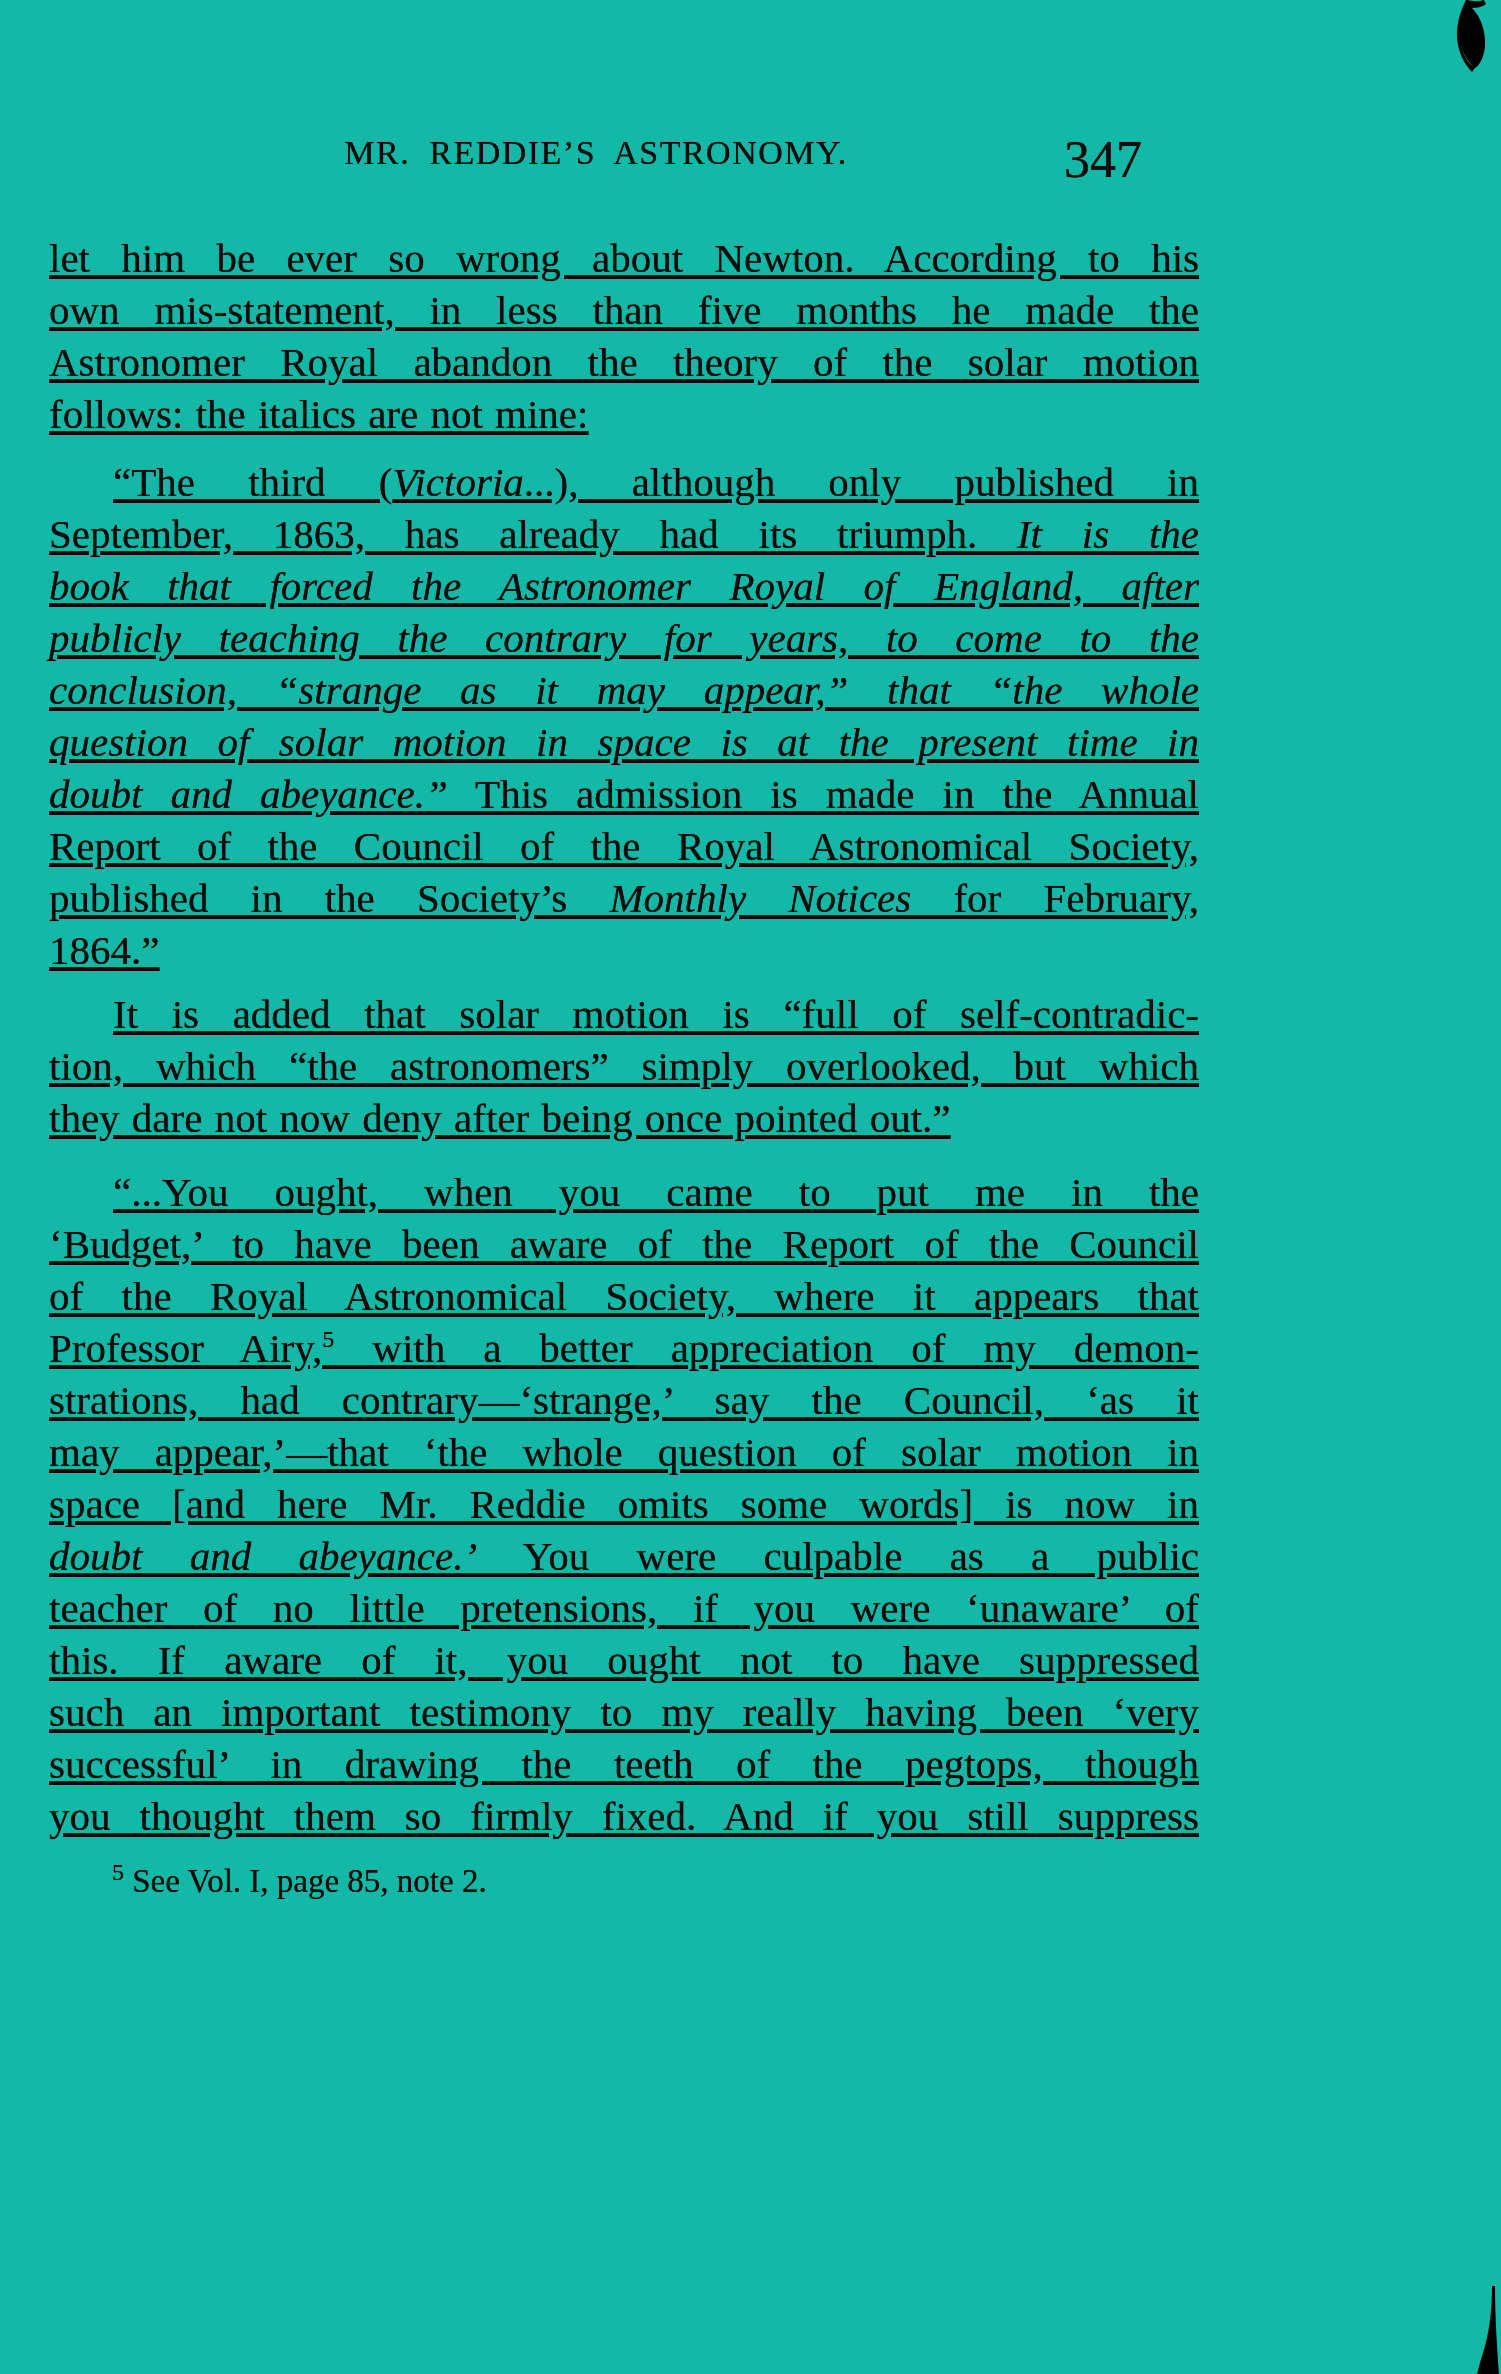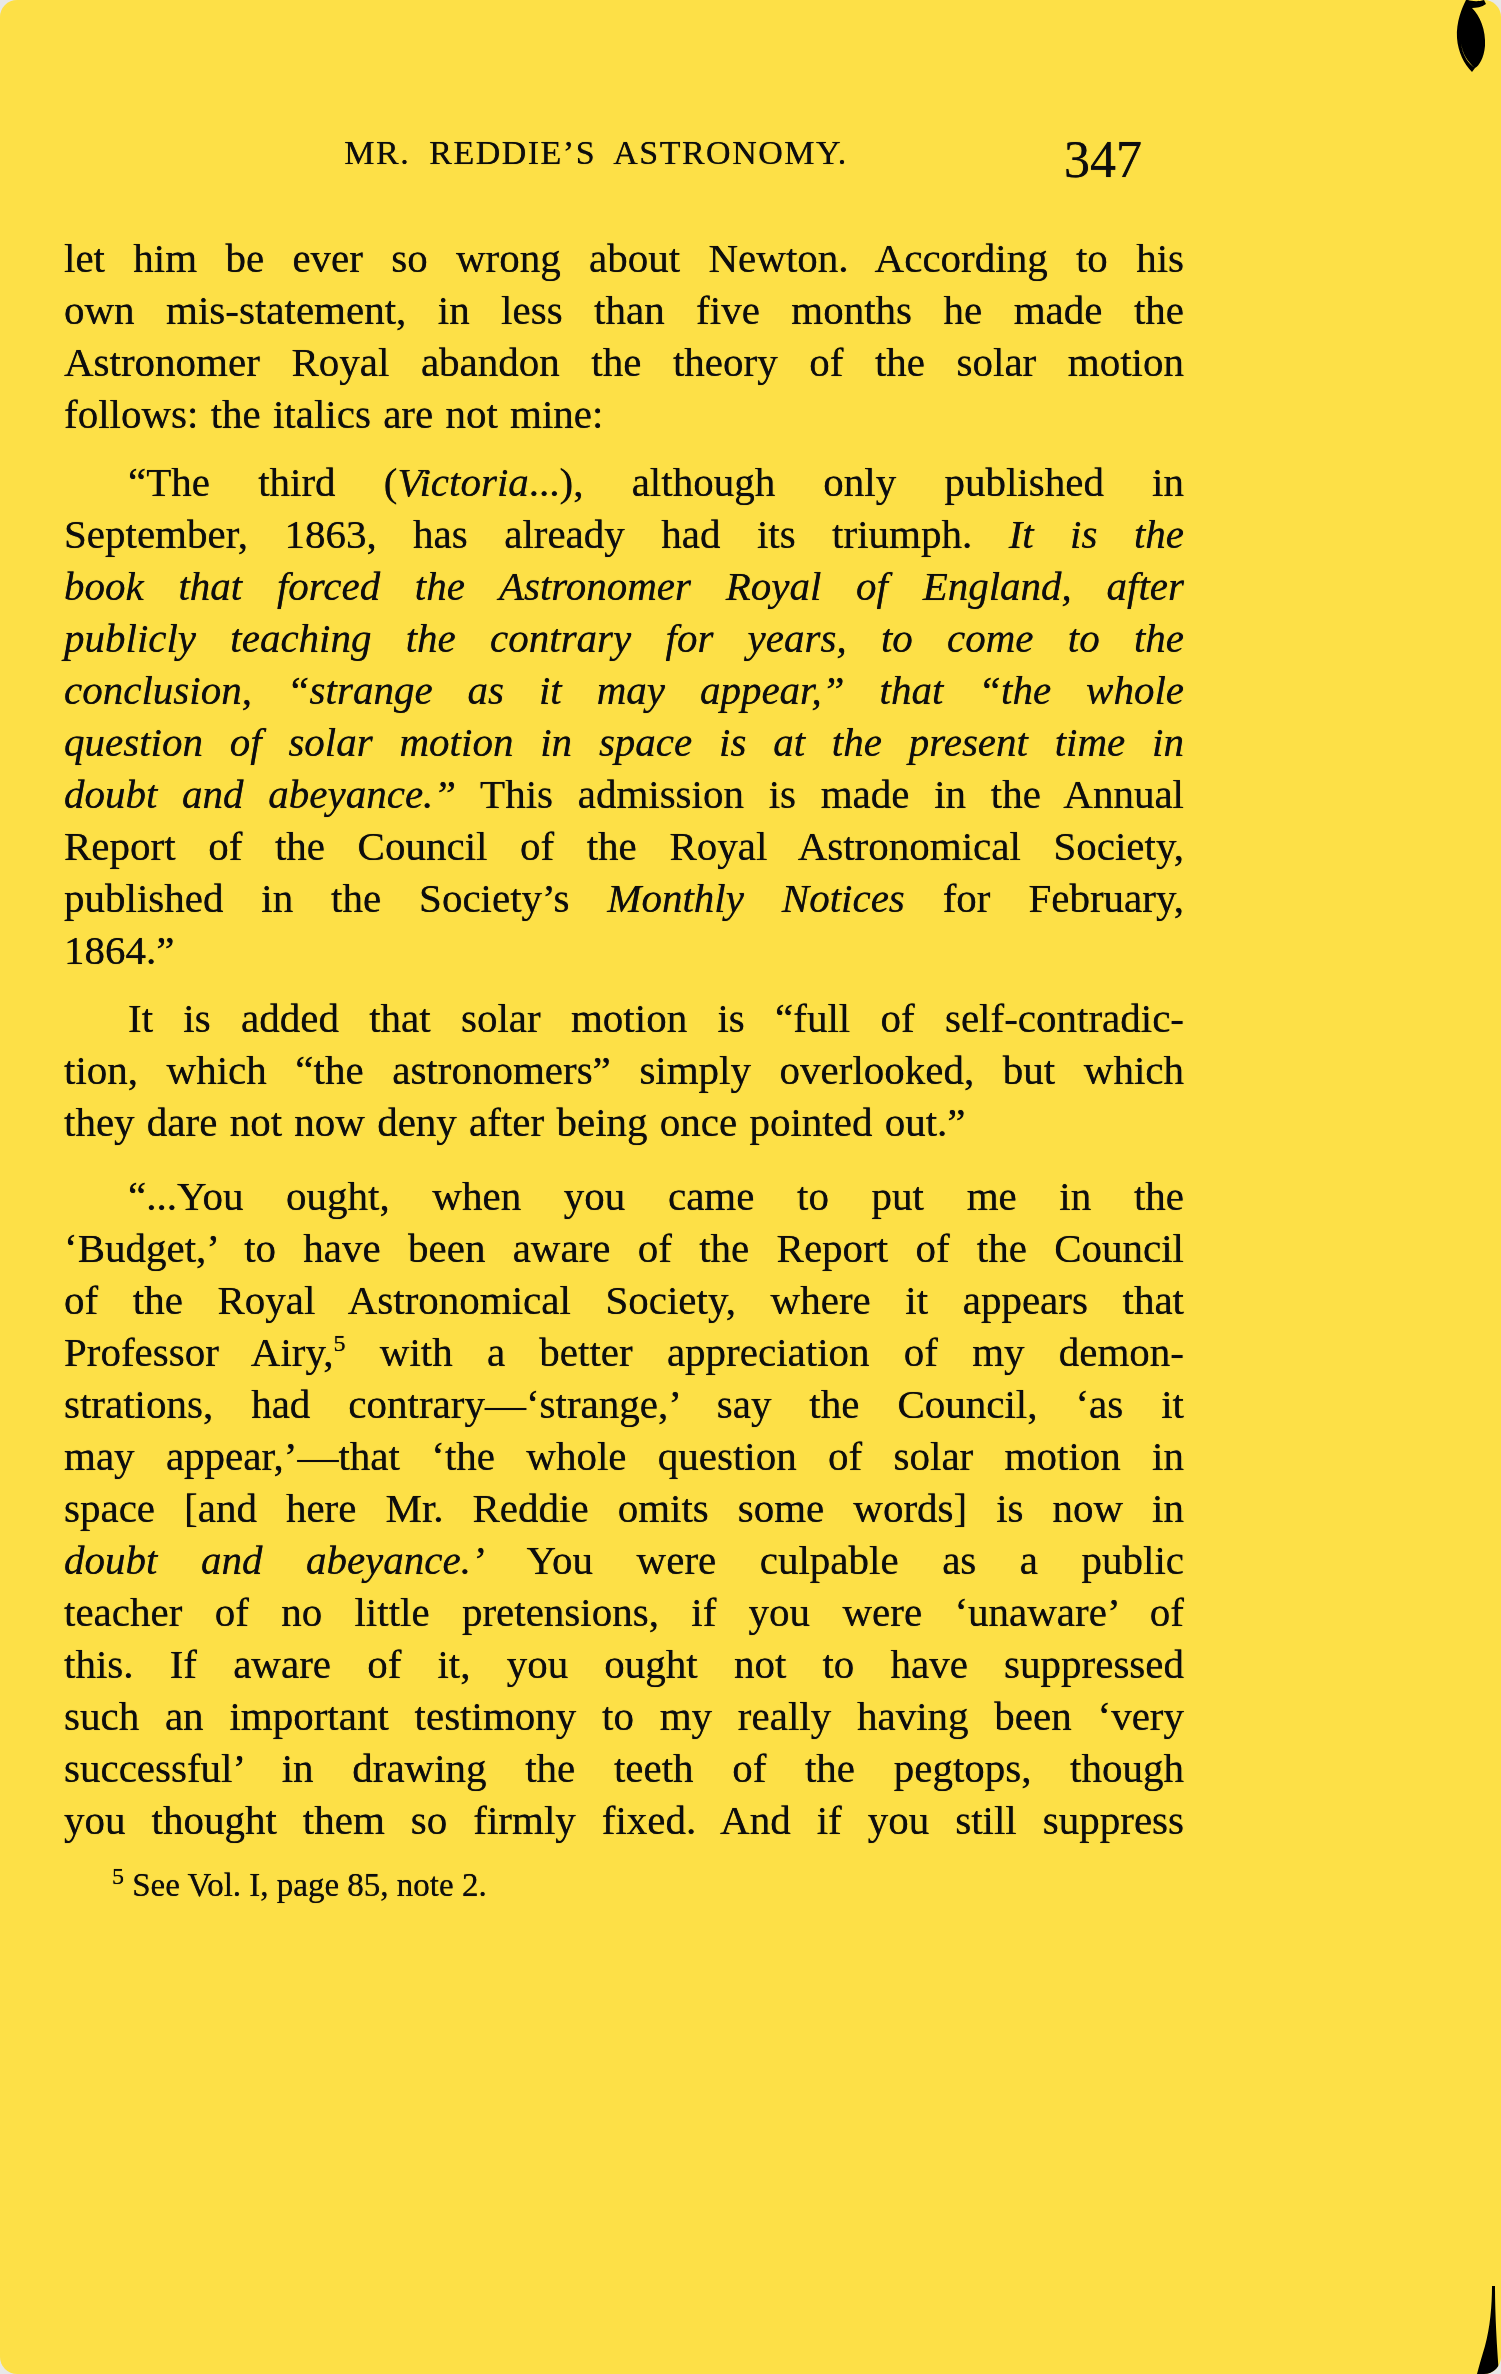--- a/index.html
+++ b/index.html
@@ -1,25 +1,24 @@
 <!DOCTYPE html>
 <html><head>
 <meta charset="utf-8">
 <style>
   html, body { margin: 0; padding: 0; background: #e8e8e8; }
   .page {
     position: relative;
     width: 1501px;
     height: 2374px;
-    background: #fde047;
+    background: #14b8a6;
     overflow: hidden;
     font-family: "Liberation Serif", serif;
     color: #0d0d0d;
     text-shadow: 0 0 0.7px rgba(0,0,0,0.85);
-    border-radius: 17px;
   }
   .column {
     position: absolute;
     left: 48px;
     top: 0;
     width: 1152px;
   }
   .running-header {
     position: relative;
     margin-top: 134px;
@@ -33,21 +32,21 @@
     letter-spacing: 1.5px;
     word-spacing: 9px;
   }
   .page-number {
     position: absolute;
     right: 58px;
     top: -4px;
     font-size: 52px;
   }
   .body-text { margin-top: 54px; }
-  .paragraph { margin: 16px; }
+  .paragraph { margin: 1px; text-decoration: underline; }
   .line {
     font-size: 41px;
     line-height: 52px;
     text-align: justify;
     text-align-last: justify;
     word-spacing: 2px;
   }
   .line.nj { text-align-last: left; }
   .line.indent { text-indent: 64px; }
   .i { font-style: italic; }

